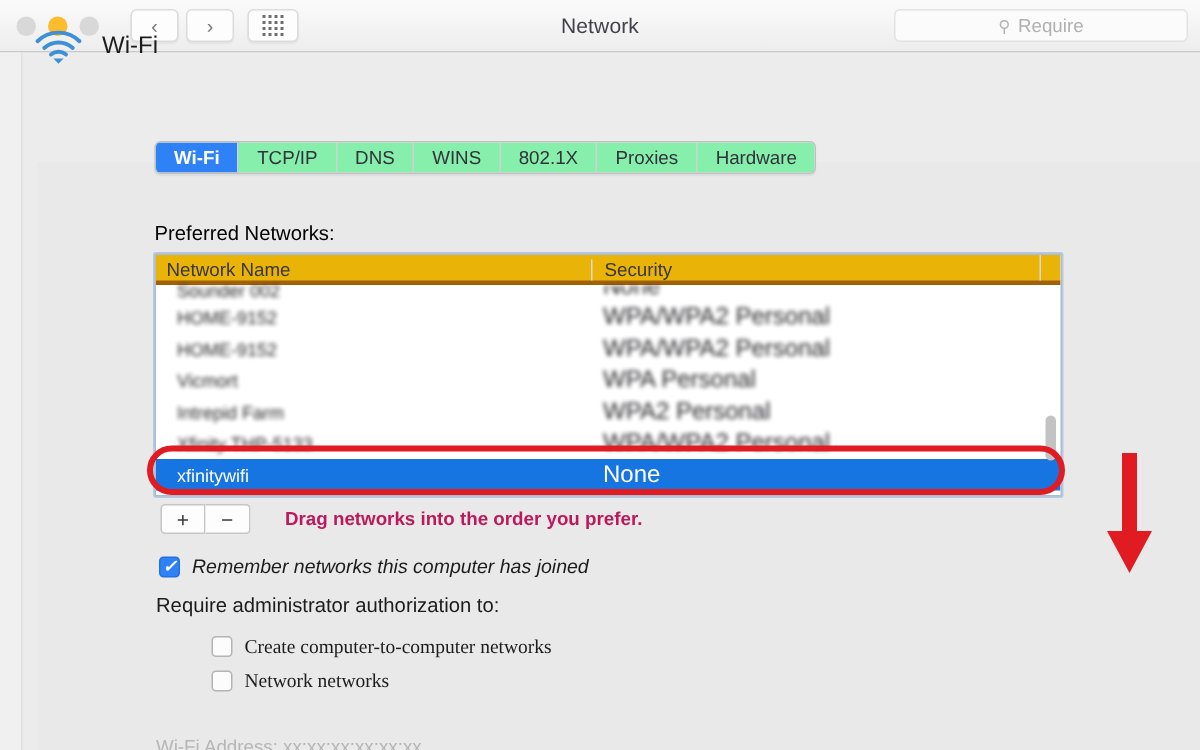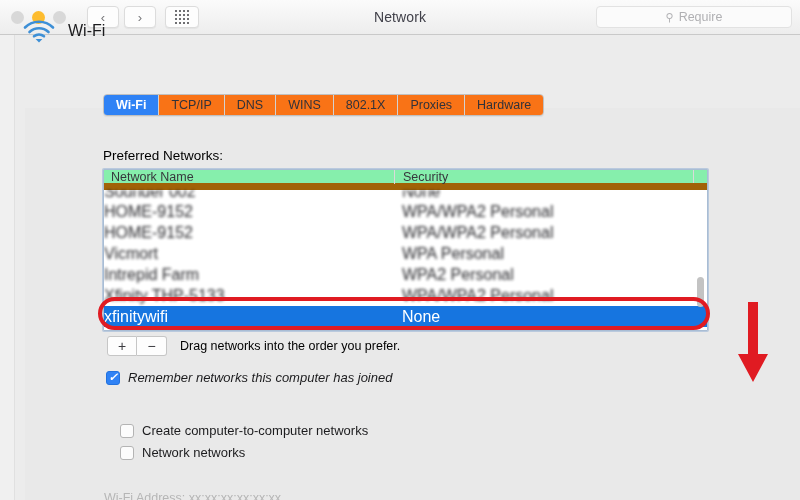--- a/index.html
+++ b/index.html
@@ -67,83 +67,83 @@
   
   .tabs {
     position: absolute; left: 103px; top: 94px;
     display: flex; height: 22px;
     border: 1px solid #c0c0c0; border-radius: 4px; overflow: hidden;
     box-shadow: 0 1px 1px rgba(0,0,0,.06);
   }
   .tab {
     padding: 0 12px; height: 100%;
     display: flex; align-items: center; justify-content: center;
-    font-size: 12.5px; color: #32323a; background: #f97316;
+    font-size: 12.5px; color: #32323a; background: #86efac;
     border-right: 1px solid #d2d2d2;
   }
   .tab:last-child { border-right: none; }
   .tab.active { background: #2f82f5; color: #fff; font-weight: 700; }
 
   
   .prefLabel { position: absolute; left: 103px; top: 148px; font-size: 13.5px; color: #000000; }
 
   .listbox {
     position: absolute; left: 103px; top: 169px; width: 605px; height: 162px;
     background: #fff; border: 1px solid #a9bdd4; border-radius: 1px;
     box-shadow: 0 0 0 1px rgba(139,172,212,.5);
     overflow: hidden;
   }
   .lheader {
-    display: flex; height: 20px; background: #86efac;
-    border-bottom: 7px solid #a16207; align-items: flex-start;
+    display: flex; height: 20px; background: #eab308;
+    border-bottom: 3px solid #a16207; align-items: flex-end;
   }
   .lheader .c1 { width: 290px; padding-left: 7px; font-size: 12.5px; color: #37373c; }
   .lheader .c2 { flex: 1; padding-left: 8px; font-size: 12.5px; color: #37373c;
                  border-left: 1px solid #dadada; }
   .lheader .c3 { width: 14px; border-left: 1px solid #dadada; height: 100%; }
 
   .rows { position: relative; }
   .row { display: flex; height: 21px; align-items: center; }
-  .row .n { width: 290px; padding-left: 0; font-size: 16px; color: #16161a; white-space: nowrap; }
+  .row .n { width: 290px; padding-left: 14px; font-size: 12px; color: #16161a; white-space: nowrap; }
   .row .s { flex: 1; padding-left: 8px; font-size: 16px; color: #16161a; white-space: nowrap; }
   .row.blurred { filter: blur(1.35px); opacity: .93; }
   .row.clipped { height: 11px; align-items: flex-end; overflow: hidden; }
   .row.selected { background: #1675e0; }
   .row.selected .n, .row.selected .s { color: #fff; }
 
   .vthumb {
     position: absolute; right: 3px; bottom: 23px;
     width: 7px; height: 30px; border-radius: 4px; background: #c3c3c3;
   }
 
   
   .pmrow { position: absolute; left: 107px; top: 336px; display: flex; align-items: center; }
   .pm {
     width: 30px; height: 20px; background: #fdfdfd; border: 1px solid #c6c6c6;
     display: flex; align-items: center; justify-content: center;
     font-size: 14px; color: #3a3a3f;
   }
   .pm.plus { border-radius: 3px 0 0 3px; }
   .pm.minus { border-radius: 0 3px 3px 0; border-left: none; }
-  .draghint { margin-left: 13px; font-size: 12.5px; color: #000000; }
+  .draghint { margin-left: 23px; font-size: 12.5px; color: #be185d; font-weight: bold; }
 
   
   .cb { width: 14px; height: 14px; border-radius: 3px; flex: none;
         border: 1px solid #b4b4b4; background: #fcfcfc; }
   .cb.on { background: #2f82f5; border-color: #2272de; position: relative; }
   .cb.on::after {
     content: "✓"; position: absolute; left: 1.5px; top: -1.5px;
     color: #fff; font-size: 11.5px; font-weight: 700;
   }
   .cbline { display: flex; align-items: center; gap: 8px; }
   .cbline .txt { font-size: 13px; color: #1c1c1e; }
 
   .remember { position: absolute; left: 106px; top: 370px; font-style: italic; }
   .requireLbl { position: absolute; left: 104px; top: 396px; font-size: 13.5px; color: #1c1c1e; }
-  .sublist { position: absolute; left: 120px; top: 423px; display: flex; flex-direction: column; gap: 7px; }
+  .sublist { position: absolute; left: 141px; top: 423px; display: flex; flex-direction: column; gap: 7px; font-family: Liberation Serif, serif; }
 
   .macline { position: absolute; left: 104px; top: 491px; font-size: 12.5px; color: #b6b6b6; }
 
   
   .redbox {
     position: absolute; left: 98px; top: 297px; width: 612px; height: 33px;
     border: 4px solid #e01b22; border-radius: 17px; pointer-events: none;
   }
   .redarrow { position: absolute; left: 735px; top: 302px; width: 36px; height: 84px; }
 </style>
@@ -261,20 +261,21 @@
     <div class="pm plus">+</div>
     <div class="pm minus">−</div>
     <div class="draghint">Drag networks into the order you prefer.</div>
   </div>
 
   <div class="remember cbline">
     <span class="cb on"></span>
     <span class="txt">Remember networks this computer has joined</span>
   </div>
 
+  <div class="requireLbl">Require administrator authorization to:</div>
 
   <div class="sublist">
     <div class="cbline">
       <span class="cb"></span>
       <span class="txt">Create computer-to-computer networks</span>
     </div>
     <div class="cbline">
       <span class="cb"></span>
       <span class="txt">Network networks</span>
     </div>

